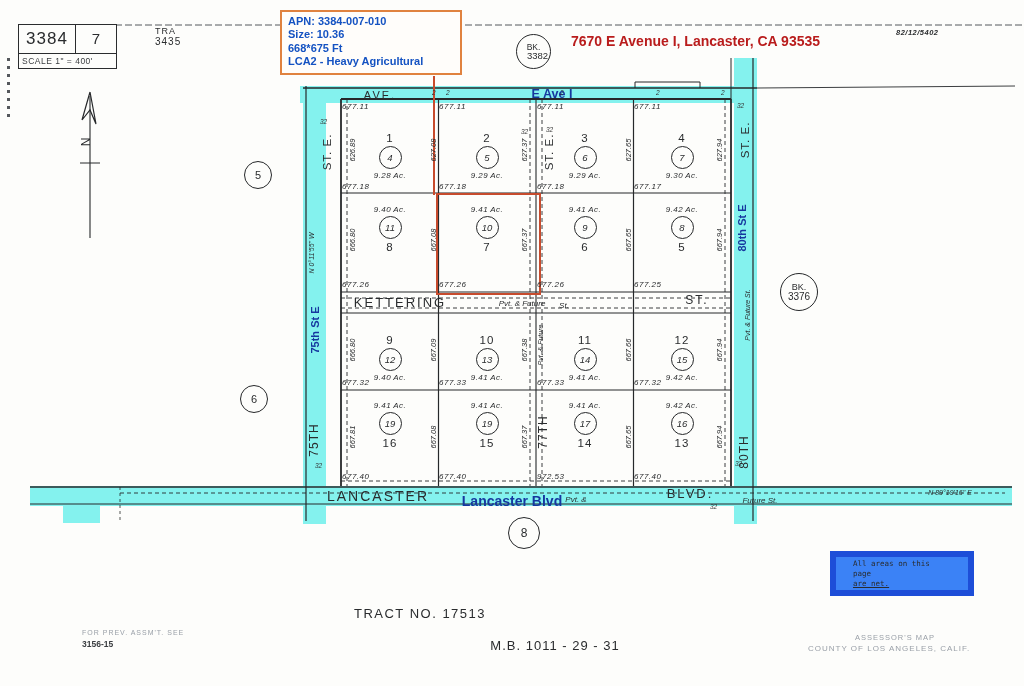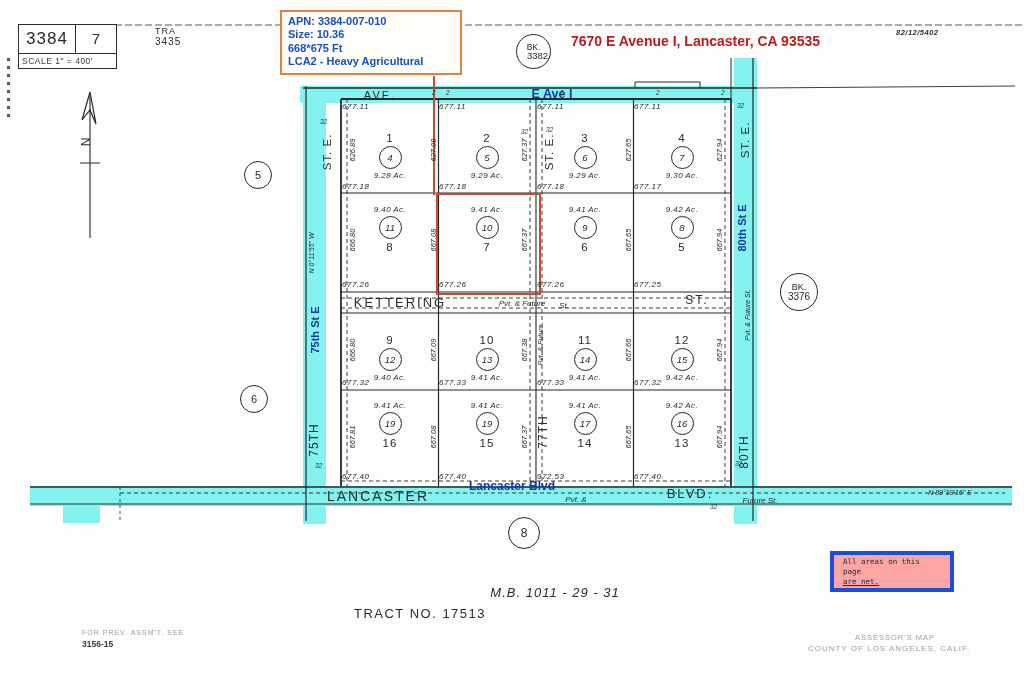--- a/index.html
+++ b/index.html
@@ -138,21 +138,21 @@
 
   <span class="ctr street-name" style="left:380px;top:95px;font-size:11px;">AVE.</span>
   <span class="ctr blue" style="left:552px;top:94px;font-size:12.5px;">E Ave I</span>
 
   <span class="ctr street-name" style="left:400px;top:302px;">KETTERING</span>
   <span class="ctr" style="left:522px;top:303px;font-size:8px;font-style:italic;">Pvt. &amp; Future</span>
   <span class="ctr" style="left:564px;top:305px;font-size:8px;font-style:italic;">St.</span>
   <span class="ctr street-name" style="left:697px;top:300px;font-size:12px;">ST.</span>
 
   <span class="ctr street-name" style="left:378px;top:496px;font-size:14px;">LANCASTER</span>
-  <span class="ctr blue" style="left:512px;top:486px;font-size:12px;">Lancaster Blvd</span>
+  <span class="ctr blue" style="left:512px;top:501px;font-size:14px;">Lancaster Blvd</span>
   <span class="ctr" style="left:576px;top:499px;font-size:8px;font-style:italic;">Pvt. &amp;</span>
   <span class="ctr" style="left:760px;top:500px;font-size:8px;font-style:italic;">Future St.</span>
   <span class="ctr" style="left:950px;top:492px;font-size:7px;font-style:italic;">N 89°19'16" E</span>
   <span class="ctr street-name" style="left:690px;top:493px;font-size:13px;">BLVD.</span>
 
   <span class="rot" style="left:327px;top:152px;font-size:11.5px;letter-spacing:1px;">ST. E.</span>
   <span class="rot" style="left:311px;top:253px;font-size:7px;font-style:italic;">N 0°11'55" W</span>
   <span class="rot blue" style="left:315px;top:330px;font-size:11px;">75th St E</span>
   <span class="rot" style="left:314px;top:440px;font-size:12px;letter-spacing:1px;">75TH</span>
 
@@ -304,27 +304,27 @@
   <span class="rot vdim" style="left:524px;top:350px;">667.38</span>
   <span class="rot vdim" style="left:628px;top:350px;">667.66</span>
   <span class="rot vdim" style="left:719px;top:350px;">667.94</span>
 
   <span class="rot vdim" style="left:352px;top:437px;">667.81</span>
   <span class="rot vdim" style="left:433px;top:437px;">667.08</span>
   <span class="rot vdim" style="left:524px;top:437px;">667.37</span>
   <span class="rot vdim" style="left:628px;top:437px;">667.65</span>
   <span class="rot vdim" style="left:719px;top:437px;">667.94</span>
 
-  <div class="abs mono" style="left:830px;top:551px;width:98px;border:4px solid #1d4ed8;padding:2px 9px;line-height:1.3;background:#fca5a5;">
+  <div class="abs mono" style="left:830px;top:551px;width:98px;border:6px solid #1d4ed8;padding:2px 17px;line-height:1.3;background:#3b82f6;">
     <div style="font-size:7.5px;">All areas on this page</div>
     <div style="font-size:7.5px;text-decoration:underline;">are net.</div>
   </div>
 
   <span class="ctr" style="left:420px;top:613px;font-size:13px;letter-spacing:1.5px;">TRACT NO. 17513</span>
-  <span class="ctr" style="left:555px;top:592px;font-size:13px;letter-spacing:1px;font-style:italic;">M.B. 1011 - 29 - 31</span>
+  <span class="ctr" style="left:555px;top:645px;font-size:13px;letter-spacing:1px;">M.B. 1011 - 29 - 31</span>
 
   <div class="abs faint" style="left:82px;top:629px;font-size:7px;letter-spacing:1px;">FOR PREV. ASSM'T. SEE</div>
   <div class="abs" style="left:82px;top:639px;font-size:8.5px;font-weight:bold;color:#3a3d40;">3156-15</div>
 
   <div class="abs faint" style="left:855px;top:633px;font-size:7.5px;letter-spacing:1px;">ASSESSOR'S MAP</div>
   <div class="abs faint" style="left:808px;top:644px;font-size:8px;letter-spacing:1px;">COUNTY OF LOS ANGELES, CALIF.</div>
 
 </div>
 
 </body></html>

